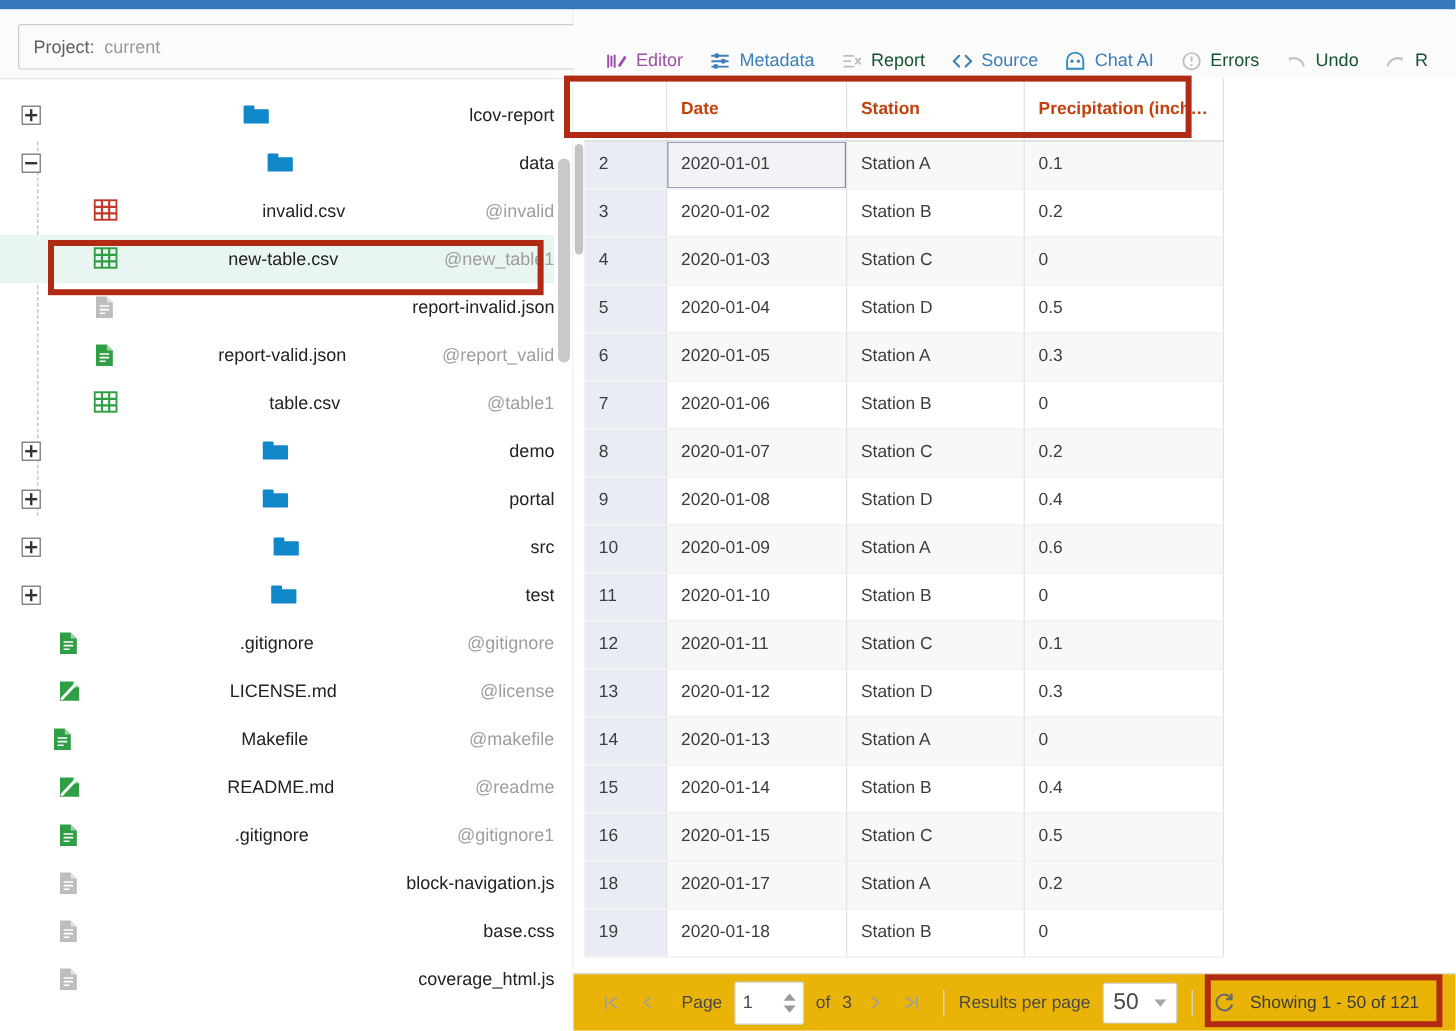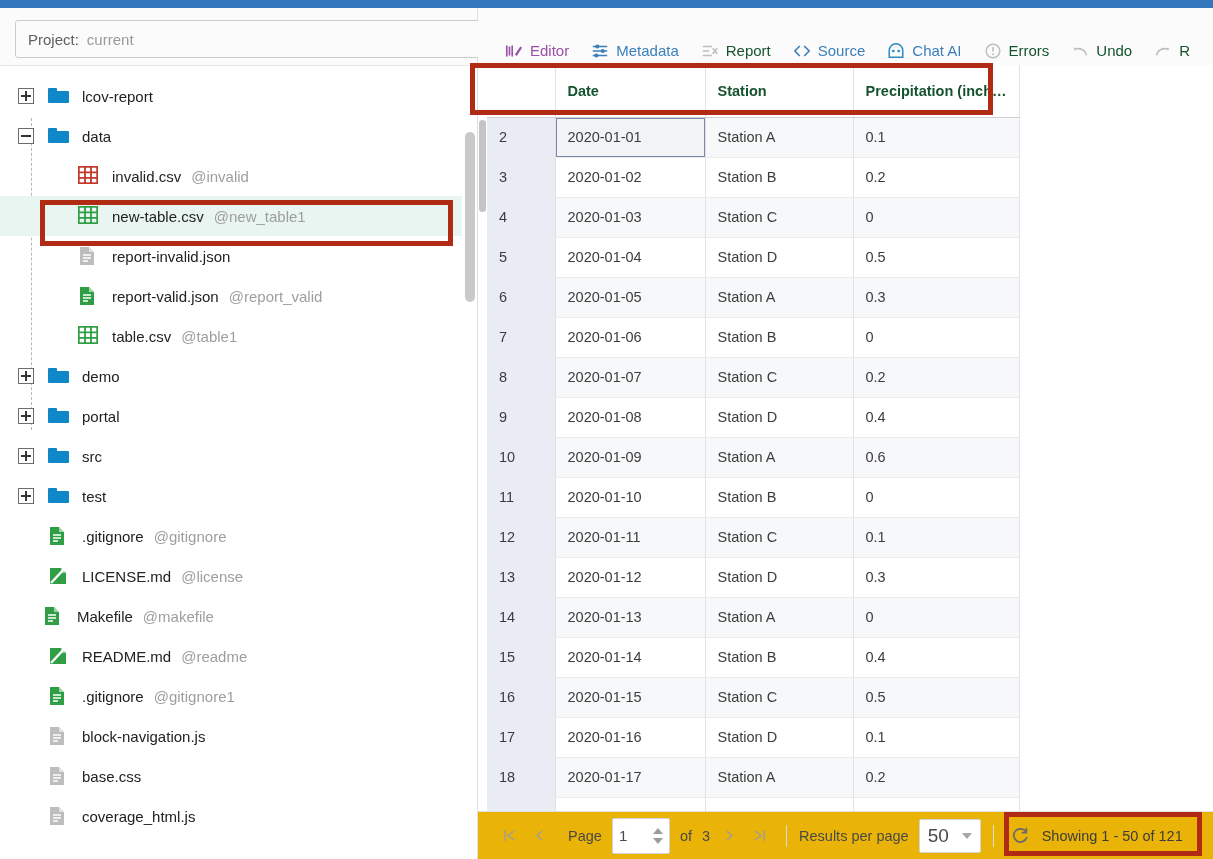--- a/index.html
+++ b/index.html
@@ -41,21 +41,21 @@
     border-left: 5px solid transparent; border-right: 5px solid transparent;
     border-top: 6px solid #a6a6a6;
   }
 
   .tree {
     position: absolute; left: 0; top: 58px; width: 462px; height: 793px;
     overflow: hidden; padding-top: 10px;
   }
   .tree-row {
     position: relative; height: 40px; display: flex; align-items: center;
-    padding-left: 18px; cursor: pointer;
+    padding-left: 18px; cursor: pointer; justify-content: space-between;
   }
   .tree-row.indent1 { padding-left: 78px; }
   .tree-row.selected { background: #e8f5f1; }
 
   .expander {
     width: 16px; height: 16px; border: 1px solid #6c6c6c; background: #fff;
     position: relative; flex: 0 0 16px; margin-right: 14px;
   }
   .expander::before {
     content: ""; position: absolute; left: 2px; top: 6px;
@@ -138,21 +138,21 @@
     background: #c4c4c4; border-radius: 4px;
   }
 
   table.dg { position: absolute; left: 9px; top: 0; border-collapse: collapse; }
   table.dg th, table.dg td {
     border-right: 1px solid #e2e2e2; border-bottom: 1px solid #ebebeb;
     text-align: left; font-weight: normal; height: 40px; padding: 0 12px;
     font-size: 14.5px; color: #3c3c3c; white-space: nowrap; overflow: hidden;
   }
   table.dg thead th {
-    height: 52px; background: #ffffff; color: #14532d;
+    height: 52px; background: #ffffff; color: #c2410c;
     font-weight: bold; font-size: 14.5px; border-bottom: 1px solid #d0d0d0;
     vertical-align: middle;
   }
   th.corner, td.rown {
     background: #c3cadf; width: 68px; min-width: 68px;
     border-right: 1px solid #d5d5d5;
   }
   td.rown {
     background: #e9ecf5; color: #9aa0b0; text-align: center;
     font-size: 14px; padding: 0;
@@ -548,26 +548,20 @@
               <td class="col-date">2020-01-14</td>
               <td class="col-station">Station B</td>
               <td class="col-prec">0.4</td>
             </tr>
             <tr class="odd">
               <td class="rown">16</td>
               <td class="col-date">2020-01-15</td>
               <td class="col-station">Station C</td>
               <td class="col-prec">0.5</td>
             </tr>
-            <tr class="even">
-              <td class="rown">17</td>
-              <td class="col-date">2020-01-16</td>
-              <td class="col-station">Station D</td>
-              <td class="col-prec">0.1</td>
-            </tr>
             <tr class="odd">
               <td class="rown">18</td>
               <td class="col-date">2020-01-17</td>
               <td class="col-station">Station A</td>
               <td class="col-prec">0.2</td>
             </tr>
             <tr class="even">
               <td class="rown">19</td>
               <td class="col-date">2020-01-18</td>
               <td class="col-station">Station B</td>

